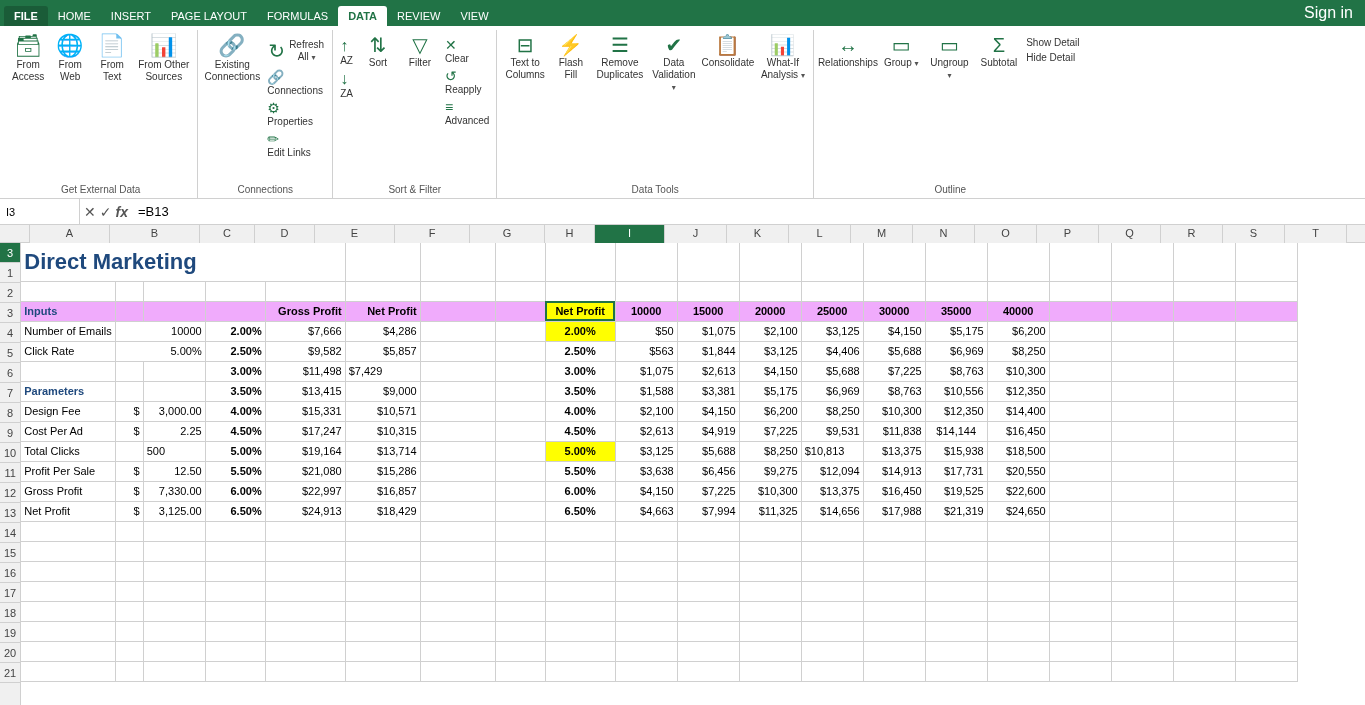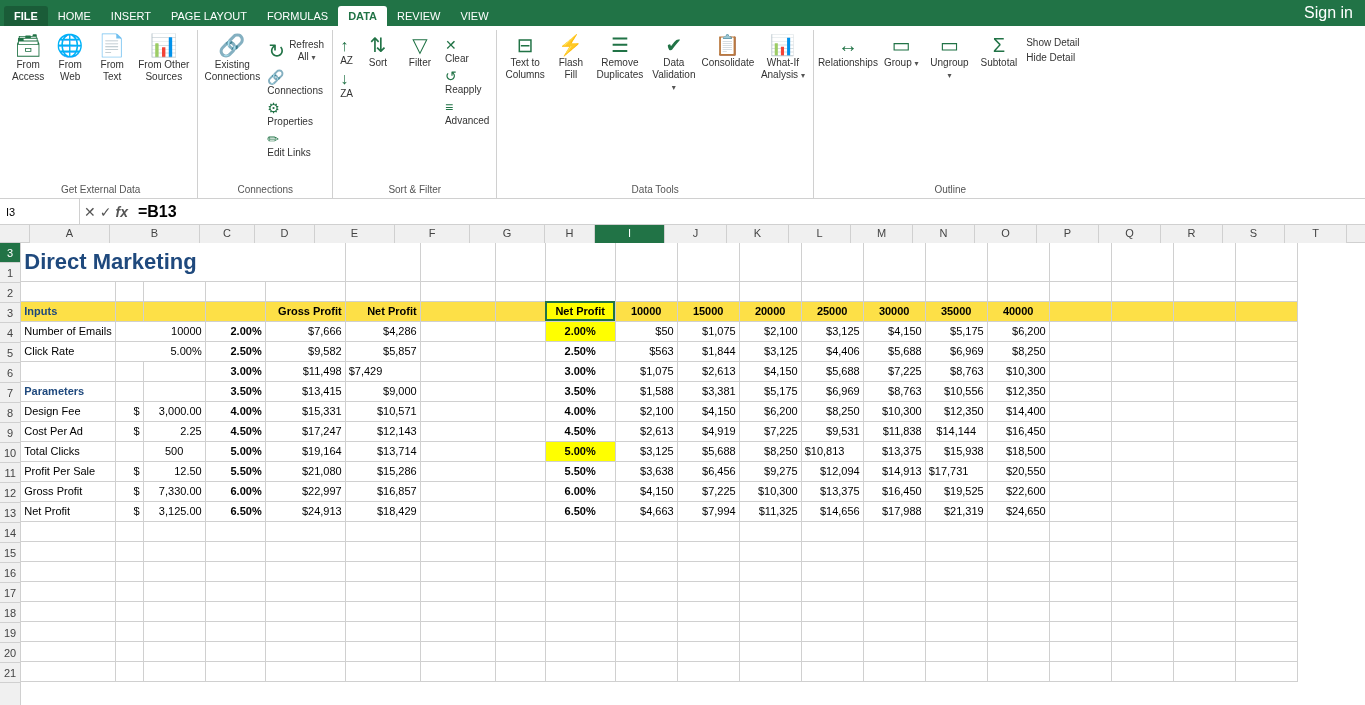--- a/index.html
+++ b/index.html
@@ -19,21 +19,21 @@
     .ribbon-group-label { text-align: center; font-size: 10px; color: #555; padding: 2px 0 3px; margin-top: 21px; }
     .ribbon-btn { display: flex; flex-direction: column; align-items: center; justify-content: center; min-width: 40px; padding: 3px 4px; cursor: pointer; border-radius: 3px; text-align: center; gap: 2px; font-size: 10px; color: #333; line-height: 1.2; }
     .ribbon-btn .icon { font-size: 22px; line-height: 1; color: #217346; }
     .ribbon-btn-small { display: flex; flex-direction: column; align-items: flex-start; padding: 1px 3px; cursor: pointer; border-radius: 2px; font-size: 10px; color: #333; white-space: nowrap; }
     .ribbon-btn-small .icon-sm { font-size: 14px; color: #217346; display: inline; margin-right: 3px; }
 
     
     .formula-bar { display: flex; align-items: center; height: 26px; border-bottom: 1px solid #d0d0d0; background: #fff; }
     .cell-ref { width: 80px; border-right: 1px solid #d0d0d0; padding: 0 6px; font-size: 11px; text-align: center; height: 100%; display: flex; align-items: center; }
     .formula-icon { font-size: 14px; cursor: pointer; color: #555; }
-    .formula-input { flex: 1; border: none; outline: none; font-size: 16px; padding: 0 6px; height: 100%; font-weight: bold; }
+    .formula-input { flex: 1; border: none; outline: none; font-size: 13px; padding: 0 6px; height: 100%; }
 
     
     .spreadsheet-container { display: flex; flex-direction: column; height: calc(705px - 22px - 28px - 90px - 26px - 24px - 22px); overflow: hidden; }
     .column-header-row { display: flex; background: #f0f0f0; border-bottom: 1px solid #d0d0d0; position: sticky; top: 0; z-index: 10; }
     .row-num-header { width: 30px; min-width: 30px; border-right: 1px solid #d0d0d0; background: #f0f0f0; }
     .col-header { font-size: 11px; color: #444; text-align: center; padding: 2px 0; border-right: 1px solid #d0d0d0; font-weight: normal; background: #f0f0f0; }
     .col-header.selected-col { background: #217346; color: white; }
     .row-nums { display: flex; flex-direction: column; background: #f0f0f0; border-right: 1px solid #d0d0d0; }
     .row-num { height: 20px; min-height: 20px; font-size: 11px; color: #444; text-align: center; border-bottom: 1px solid #d0d0d0; display: flex; align-items: center; justify-content: center; padding: 0 4px; }
     .row-num.selected-row { background: #217346; color: white; }
@@ -337,21 +337,21 @@
                 <td></td>
                 <td></td>
                 <td></td>
                 <td></td>
                 <td></td>
                 <td></td>
                 <td></td>
                 <td></td>
           </tr>
 
-          <tr style="background:#fde047;">
+          <tr style="background:#f0abfc;">
             <td style="font-weight:bold;color:#1F497D;">Inputs</td>
             <td></td>
             <td></td>
             <td></td>
             <td style="font-weight:bold;text-align:right;">Gross Profit</td>
             <td style="font-weight:bold;text-align:right;">Net Profit</td>
             <td></td>
             <td></td>
             <td style="font-weight:bold;text-align:center;background:#FFFF00;outline:2px solid #217346;outline-offset:-2px;">Net Profit</td>
             <td style="font-weight:bold;text-align:center;">10000</td>
@@ -479,41 +479,41 @@
                 <td></td>
                 <td></td>
           </tr>
 
           <tr>
             <td>Cost Per Ad</td>
             <td style="text-align:right;">$</td>
             <td style="text-align:right;">2.25</td>
             <td style="font-weight:bold;text-align:right;">4.50%</td>
             <td style="text-align:right;">$17,247</td>
-            <td style="text-align:right;">$12,143</td>
+            <td style="text-align:right;">$10,315</td>
             <td></td>
             <td></td>
             <td style="font-weight:bold;text-align:center;">4.50%</td>
             <td style="text-align:right;">$2,613</td>
             <td style="text-align:right;">$4,919</td>
             <td style="text-align:right;">$7,225</td>
             <td style="text-align:right;">$9,531</td>
             <td style="text-align:right;">$11,838</td>
             <td style="text-align:center;">$14,144</td>
             <td style="text-align:right;">$16,450</td>
             <td></td>
                 <td></td>
                 <td></td>
                 <td></td>
           </tr>
 
           <tr>
             <td>Total Clicks</td>
             <td></td>
-            <td style="text-align:center;">500</td>
+            <td style="text-align:left;">500</td>
             <td style="font-weight:bold;text-align:right;">5.00%</td>
             <td style="text-align:right;">$19,164</td>
             <td style="text-align:right;">$13,714</td>
             <td></td>
             <td></td>
             <td style="font-weight:bold;text-align:center;background:#FFFF00;">5.00%</td>
             <td style="text-align:right;">$3,125</td>
             <td style="text-align:right;">$5,688</td>
             <td style="text-align:right;">$8,250</td>
             <td style="text-align:left;">$10,813</td>
@@ -534,21 +534,21 @@
             <td style="text-align:right;">$21,080</td>
             <td style="text-align:right;">$15,286</td>
             <td></td>
             <td></td>
             <td style="font-weight:bold;text-align:center;">5.50%</td>
             <td style="text-align:right;">$3,638</td>
             <td style="text-align:right;">$6,456</td>
             <td style="text-align:right;">$9,275</td>
             <td style="text-align:right;">$12,094</td>
             <td style="text-align:right;">$14,913</td>
-            <td style="">$17,731</td>
+            <td style="text-align:right;">$17,731</td>
             <td style="text-align:right;">$20,550</td>
             <td></td>
                 <td></td>
                 <td></td>
                 <td></td>
           </tr>
 
           <tr>
             <td>Gross Profit</td>
             <td style="text-align:right;">$</td>

